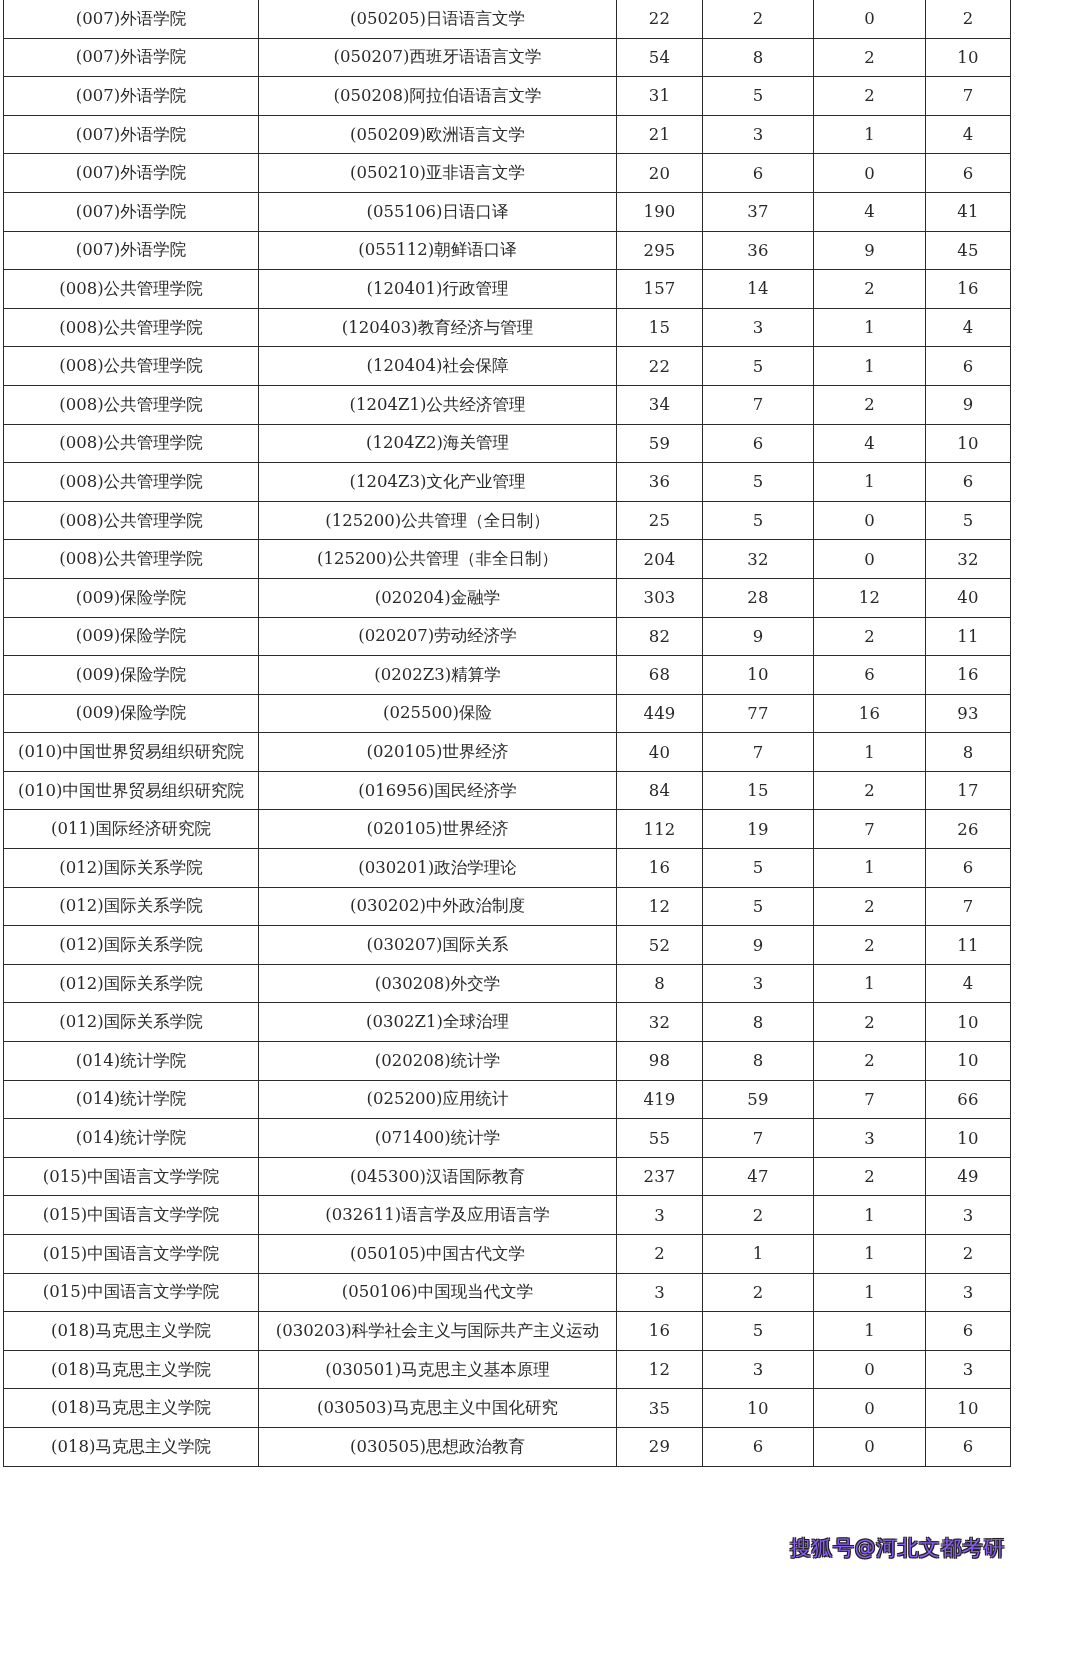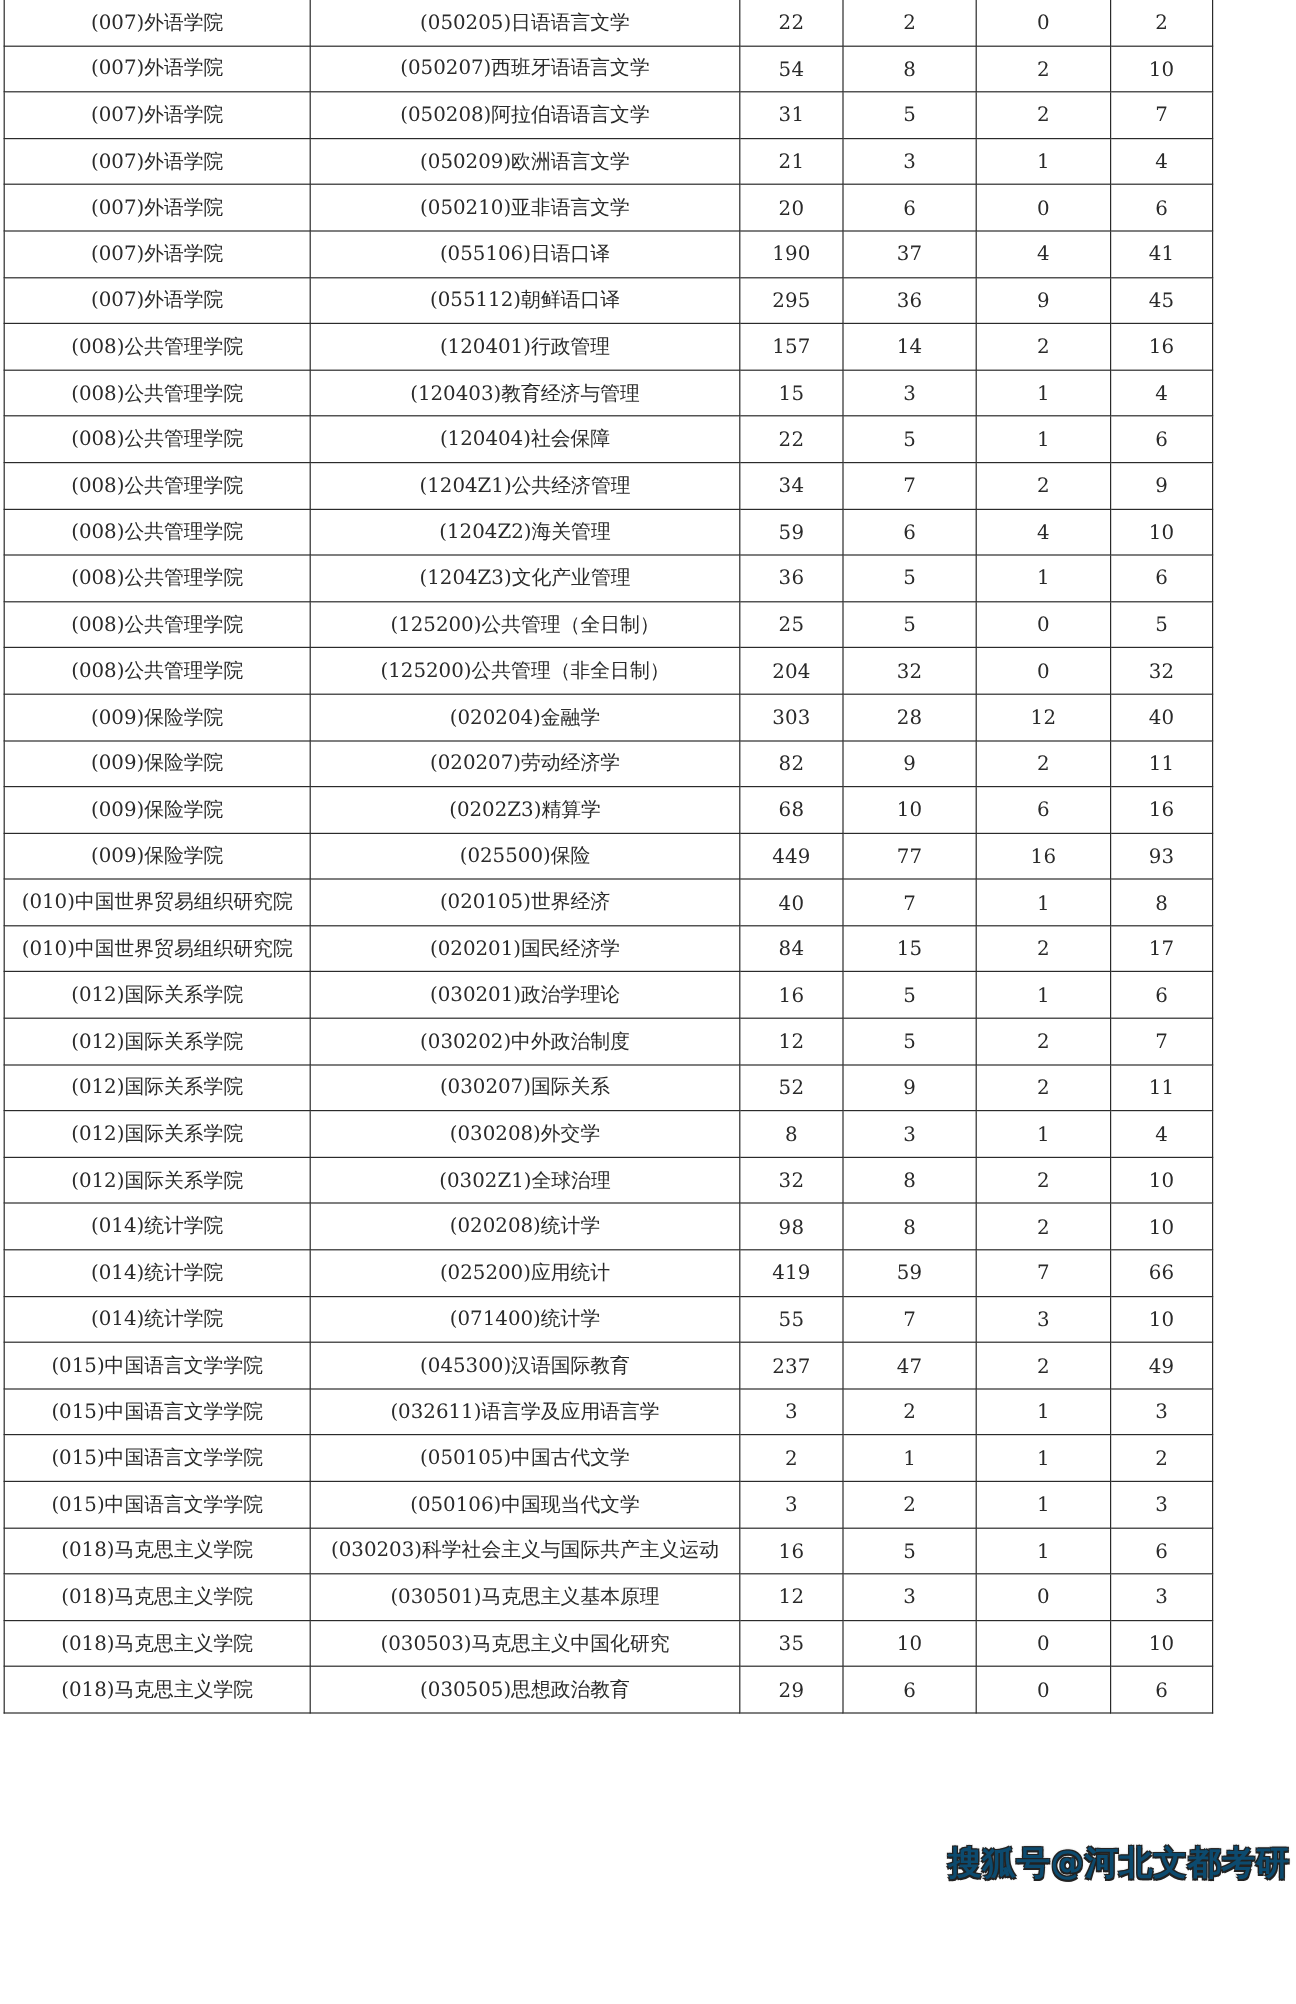--- a/index.html
+++ b/index.html
@@ -10,21 +10,21 @@
   td { border: 1.5px solid #2b2b2b; height: 37.6px; padding: 0; text-align: center;
        vertical-align: middle; font-size: 16.5px; white-space: nowrap; overflow: hidden; }
   col.c-college { width: 255px; }
   col.c-major { width: 358px; }
   col.c-n1 { width: 86px; }
   col.c-n2 { width: 111px; }
   col.c-n3 { width: 112px; }
   col.c-n4 { width: 85px; }
   .num { font-size: 16.5px; letter-spacing: 0.2px; }
   .watermark { position: absolute; left: 790px; top: 1534px; font-family: "DejaVu Sans", sans-serif;
-               font-size: 28px; font-weight: bold; color: #0c4a6e; letter-spacing: 0.5px;
+               font-size: 21px; font-weight: normal; color: #8b5cf6; letter-spacing: 0.5px;
                text-shadow: -1px -1px 0 #222, 1px -1px 0 #222, -1px 1px 0 #222, 1px 1px 0 #222,
                             0 0 2px #111; }
 </style>
 </head>
 <body>
 
 <div class="tbl-wrap">
   <table>
     <colgroup>
       <col class="c-college">
@@ -191,25 +191,33 @@
         <tr>
     <td>(010)中国世界贸易组织研究院</td>
     <td>(020105)世界经济</td>
     <td class="num">40</td>
     <td class="num">7</td>
     <td class="num">1</td>
     <td class="num">8</td>
   </tr>
         <tr>
     <td>(010)中国世界贸易组织研究院</td>
-    <td>(020201)国民经济学</td>
+    <td>(016956)国民经济学</td>
     <td class="num">84</td>
     <td class="num">15</td>
     <td class="num">2</td>
     <td class="num">17</td>
+  </tr>
+        <tr>
+    <td>(011)国际经济研究院</td>
+    <td>(020105)世界经济</td>
+    <td class="num">112</td>
+    <td class="num">19</td>
+    <td class="num">7</td>
+    <td class="num">26</td>
   </tr>
         <tr>
     <td>(012)国际关系学院</td>
     <td>(030201)政治学理论</td>
     <td class="num">16</td>
     <td class="num">5</td>
     <td class="num">1</td>
     <td class="num">6</td>
   </tr>
         <tr>

